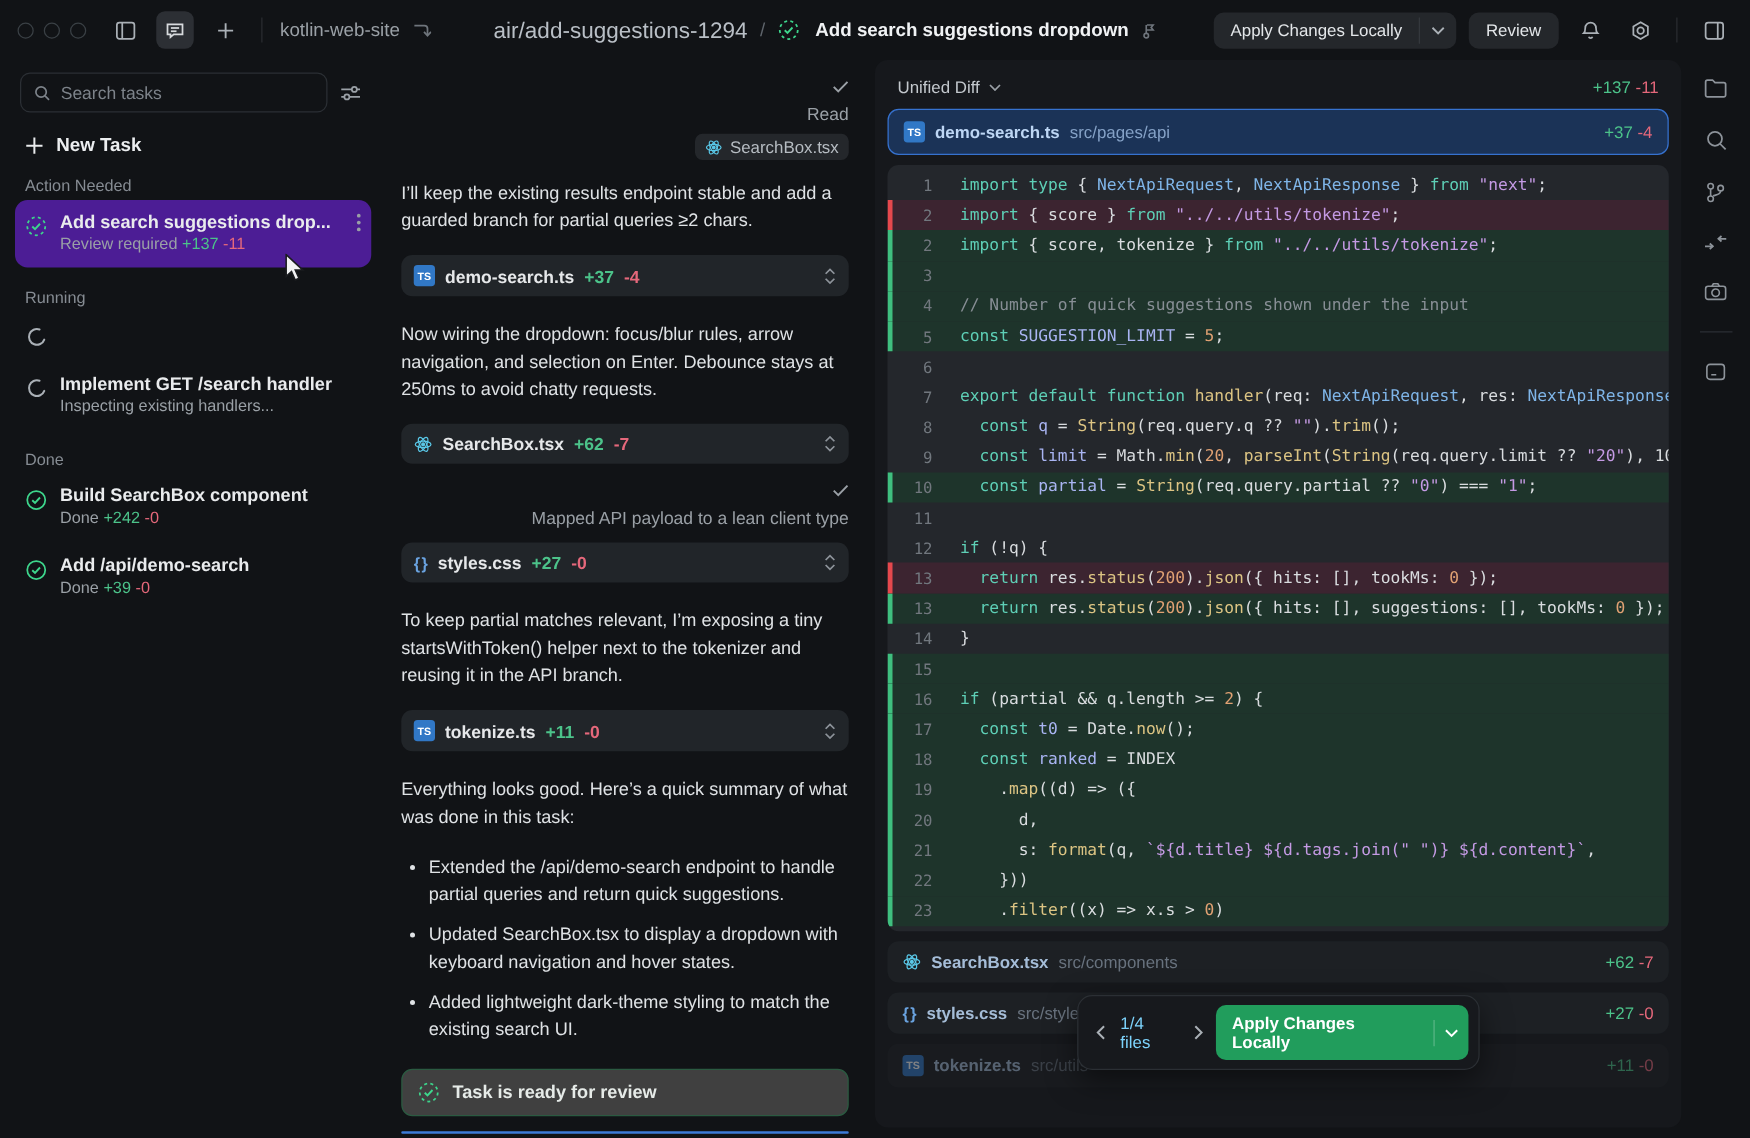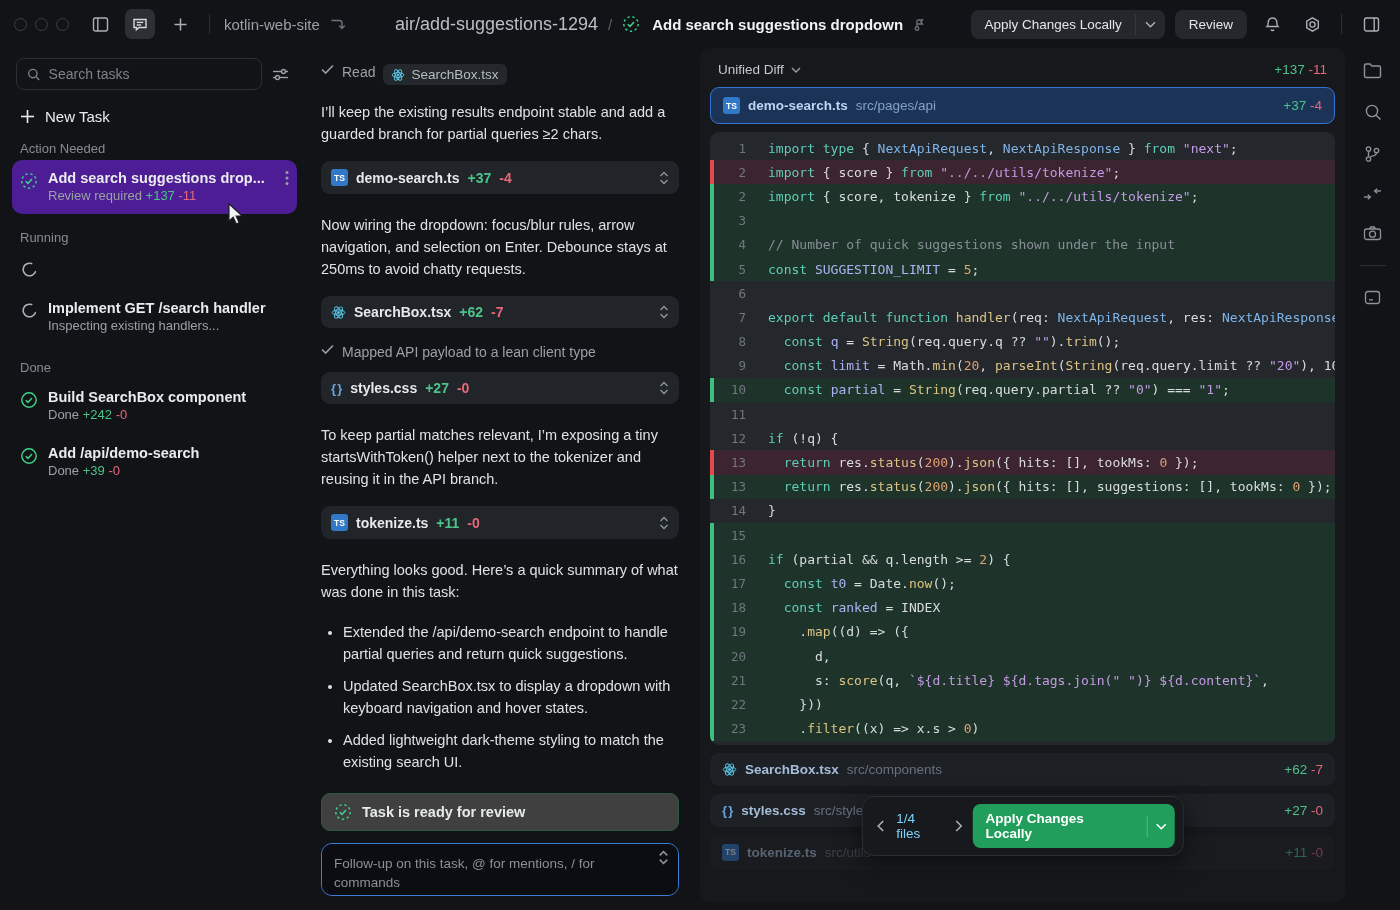--- a/index.html
+++ b/index.html
@@ -30,38 +30,38 @@
   
   .sidebar { position:absolute; top:48px; left:0; width:305px; bottom:0; padding:10px 16px; }
   .search-row { display:flex; align-items:center; gap:10px; }
   .search-box { flex:1; display:flex; align-items:center; gap:8px; border:1px solid #2b2f34;
     border-radius:8px; padding:7px 10px; color:#7d838a; }
   .search-box input { background:transparent; border:none; outline:none; color:#f9a8d4;
     font-size:14px; width:100%; font-family:"Liberation Sans", sans-serif; }
   .search-box input::placeholder { color:#7d838a; }
   .filter-btn { color:#9aa0a6; display:flex; }
   .newtask { display:flex; align-items:center; gap:10px; color:#eceef0; font-size:15px;
-    font-weight:400; margin:18px 4px 6px; }
+    font-weight:700; margin:18px 4px 6px; }
   .section-label { color:#868c93; font-size:13px; margin:16px 4px 4px; }
   .task { display:flex; padding:10px 8px; border-radius:10px; gap:10px; margin:2px -8px 2px -4px; }
   .task.selected { background:#4c1d95; }
   .task .ticon { width:18px; display:flex; justify-content:center; padding-top:2px; flex:none; }
   .task .tbody { flex:1; min-width:0; }
   .task .ttitle { font-size:14.5px; font-weight:600; color:#e9ebed; white-space:nowrap;
     overflow:hidden; display:flex; align-items:flex-start; }
   .task .ttitle .txt { flex:1; overflow:hidden; white-space:nowrap; }
   .task .tstatus { font-size:13px; color:#9aa0a6; margin-top:4px; }
   .plus { color:#4cc38a; } .minus { color:#e5687b; }
   .kebab { color:#9aa0a6; flex:none; margin-left:6px; }
   .task-side-icon { color:#8d939a; flex:none; margin-left:6px; }
 
   
   .middle { position:absolute; top:48px; left:305px; width:390px; bottom:0;
     padding:12px 16px 14px; display:flex; flex-direction:column; }
-  .tool-row { display:flex; align-items:flex-start; gap:8px; color:#9aa0a6; font-size:14px; margin:4px 0 8px; }
+  .tool-row { display:flex; align-items:flex-end; gap:8px; color:#9aa0a6; font-size:14px; margin:4px 0 8px;flex-direction:column; }
   .tool-chip { display:inline-flex; align-items:center; gap:6px; background:#24272b;
     border-radius:6px; padding:3px 8px; color:#b6bcc2; font-size:13.5px; }
   .para { font-size:14.5px; line-height:22px; color:#dfe2e5; margin:8px 0 12px; }
   .fchip { display:flex; align-items:center; gap:8px; background:#212529; border-radius:9px;
     padding:8px 10px; margin:4px 0 12px; font-size:14px; font-weight:600; color:#e6e8ea; }
   .fchip .updown { margin-left:auto; color:#8d939a; display:flex; }
   .ts-badge { width:17px; height:17px; background:#3178c6; color:#fff; border-radius:3px;
     font-size:8.5px; font-weight:700; display:flex; align-items:center; justify-content:center; flex:none; }
   .braces-badge { color:#6aa3e0; font-weight:700; font-size:13px; flex:none; }
   .bullets { margin:6px 0 10px 22px; }
@@ -486,21 +486,21 @@
         <div class="code-line ctx"><span class="edge"></span><span class="lnum">12</span><span class="lcode"><span class="tok-kw">if </span><span class="tok-pl">(!q) {</span></span></div>
         <div class="code-line rem"><span class="edge"></span><span class="lnum">13</span><span class="lcode"><span class="tok-pl">  </span><span class="tok-kw">return </span><span class="tok-pl">res.</span><span class="tok-fn">status</span><span class="tok-pl">(</span><span class="tok-nu">200</span><span class="tok-pl">).</span><span class="tok-fn">json</span><span class="tok-pl">({ hits: [], tookMs: </span><span class="tok-nu">0</span><span class="tok-pl"> });</span></span></div>
         <div class="code-line add"><span class="edge"></span><span class="lnum">13</span><span class="lcode"><span class="tok-pl">  </span><span class="tok-kw">return </span><span class="tok-pl">res.</span><span class="tok-fn">status</span><span class="tok-pl">(</span><span class="tok-nu">200</span><span class="tok-pl">).</span><span class="tok-fn">json</span><span class="tok-pl">({ hits: [], suggestions: [], tookMs: </span><span class="tok-nu">0</span><span class="tok-pl"> });</span></span></div>
         <div class="code-line ctx"><span class="edge"></span><span class="lnum">14</span><span class="lcode"><span class="tok-pl">}</span></span></div>
         <div class="code-line add"><span class="edge"></span><span class="lnum">15</span><span class="lcode"></span></div>
         <div class="code-line add"><span class="edge"></span><span class="lnum">16</span><span class="lcode"><span class="tok-kw">if </span><span class="tok-pl">(partial &amp;&amp; q.length &gt;= </span><span class="tok-nu">2</span><span class="tok-pl">) {</span></span></div>
         <div class="code-line add"><span class="edge"></span><span class="lnum">17</span><span class="lcode"><span class="tok-pl">  </span><span class="tok-kw">const </span><span class="tok-va">t0</span><span class="tok-pl"> = Date.</span><span class="tok-fn">now</span><span class="tok-pl">();</span></span></div>
         <div class="code-line add"><span class="edge"></span><span class="lnum">18</span><span class="lcode"><span class="tok-pl">  </span><span class="tok-kw">const </span><span class="tok-va">ranked</span><span class="tok-pl"> = INDEX</span></span></div>
         <div class="code-line add"><span class="edge"></span><span class="lnum">19</span><span class="lcode"><span class="tok-pl">    .</span><span class="tok-fn">map</span><span class="tok-pl">((d) =&gt; ({</span></span></div>
         <div class="code-line add"><span class="edge"></span><span class="lnum">20</span><span class="lcode"><span class="tok-pl">      d,</span></span></div>
-        <div class="code-line add"><span class="edge"></span><span class="lnum">21</span><span class="lcode"><span class="tok-pl">      s: </span><span class="tok-fn">score</span><span class="tok-pl">(q, </span><span class="tok-st">`${d.title} ${d.tags.join(" ")} ${d.content}`</span><span class="tok-pl">,</span></span></div>
+        <div class="code-line add"><span class="edge"></span><span class="lnum">21</span><span class="lcode"><span class="tok-pl">      s: </span><span class="tok-fn">format</span><span class="tok-pl">(q, </span><span class="tok-st">`${d.title} ${d.tags.join(" ")} ${d.content}`</span><span class="tok-pl">,</span></span></div>
         <div class="code-line add"><span class="edge"></span><span class="lnum">22</span><span class="lcode"><span class="tok-pl">    }))</span></span></div>
         <div class="code-line add"><span class="edge"></span><span class="lnum">23</span><span class="lcode"><span class="tok-pl">    .</span><span class="tok-fn">filter</span><span class="tok-pl">((x) =&gt; x.s &gt; </span><span class="tok-nu">0</span><span class="tok-pl">)</span></span></div>
       </div>
 
     <div class="fcard">
       <svg width="15" height="15" viewBox="0 0 24 24" fill="none" stroke="#5ac8e8" stroke-width="1.6">
         <circle cx="12" cy="12" r="1.8" fill="#5ac8e8"></circle>
           <ellipse cx="12" cy="12" rx="10" ry="4.2"></ellipse>
         <ellipse cx="12" cy="12" rx="10" ry="4.2" transform="rotate(60 12 12)"></ellipse>
           <ellipse cx="12" cy="12" rx="10" ry="4.2" transform="rotate(120 12 12)"></ellipse>

